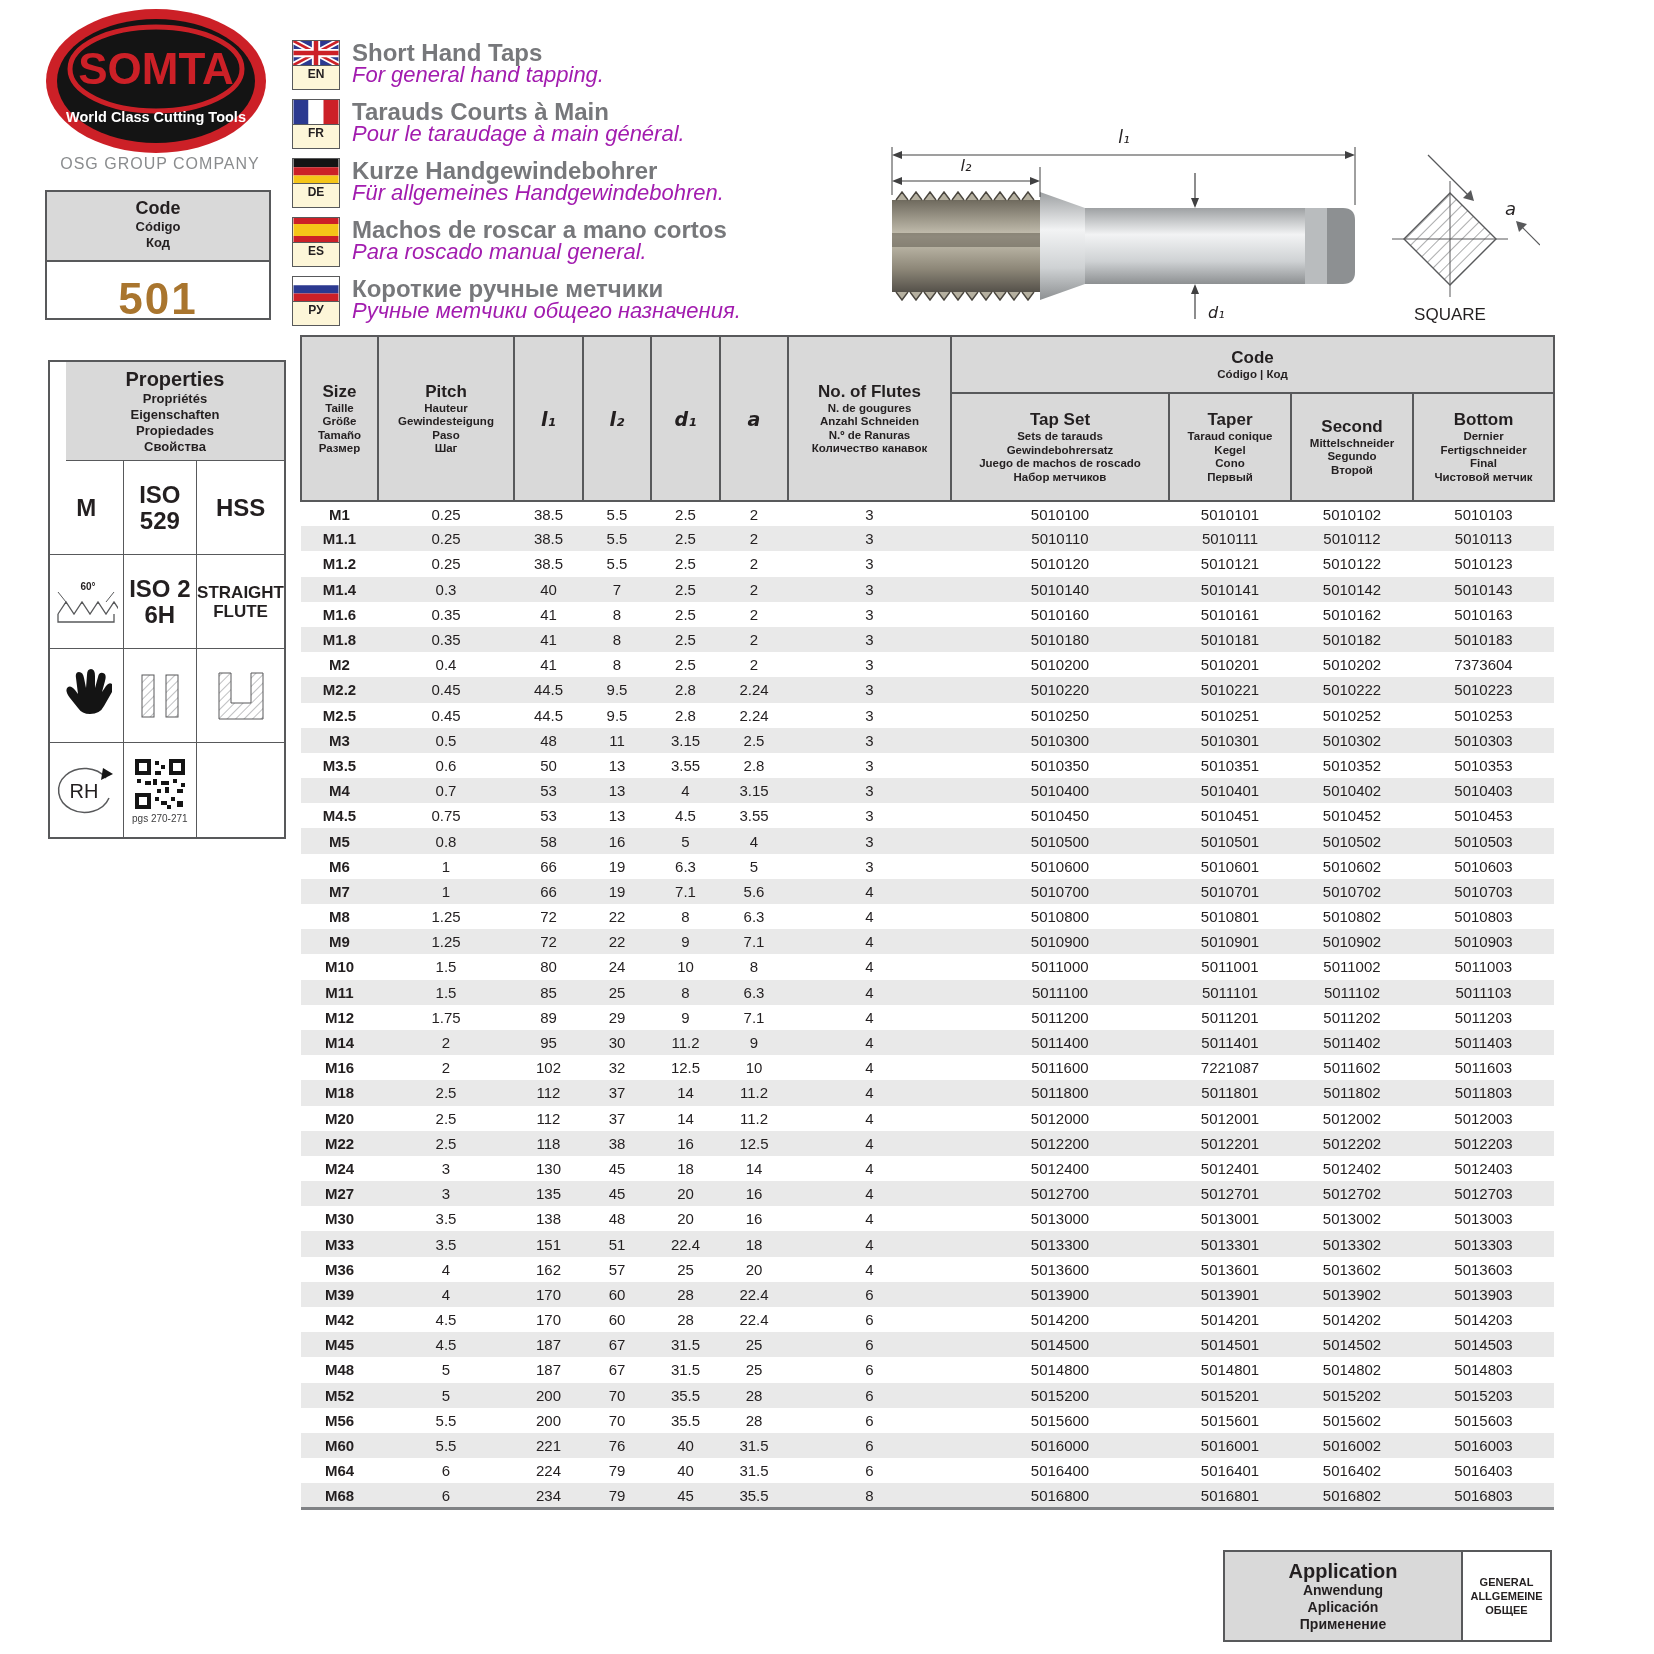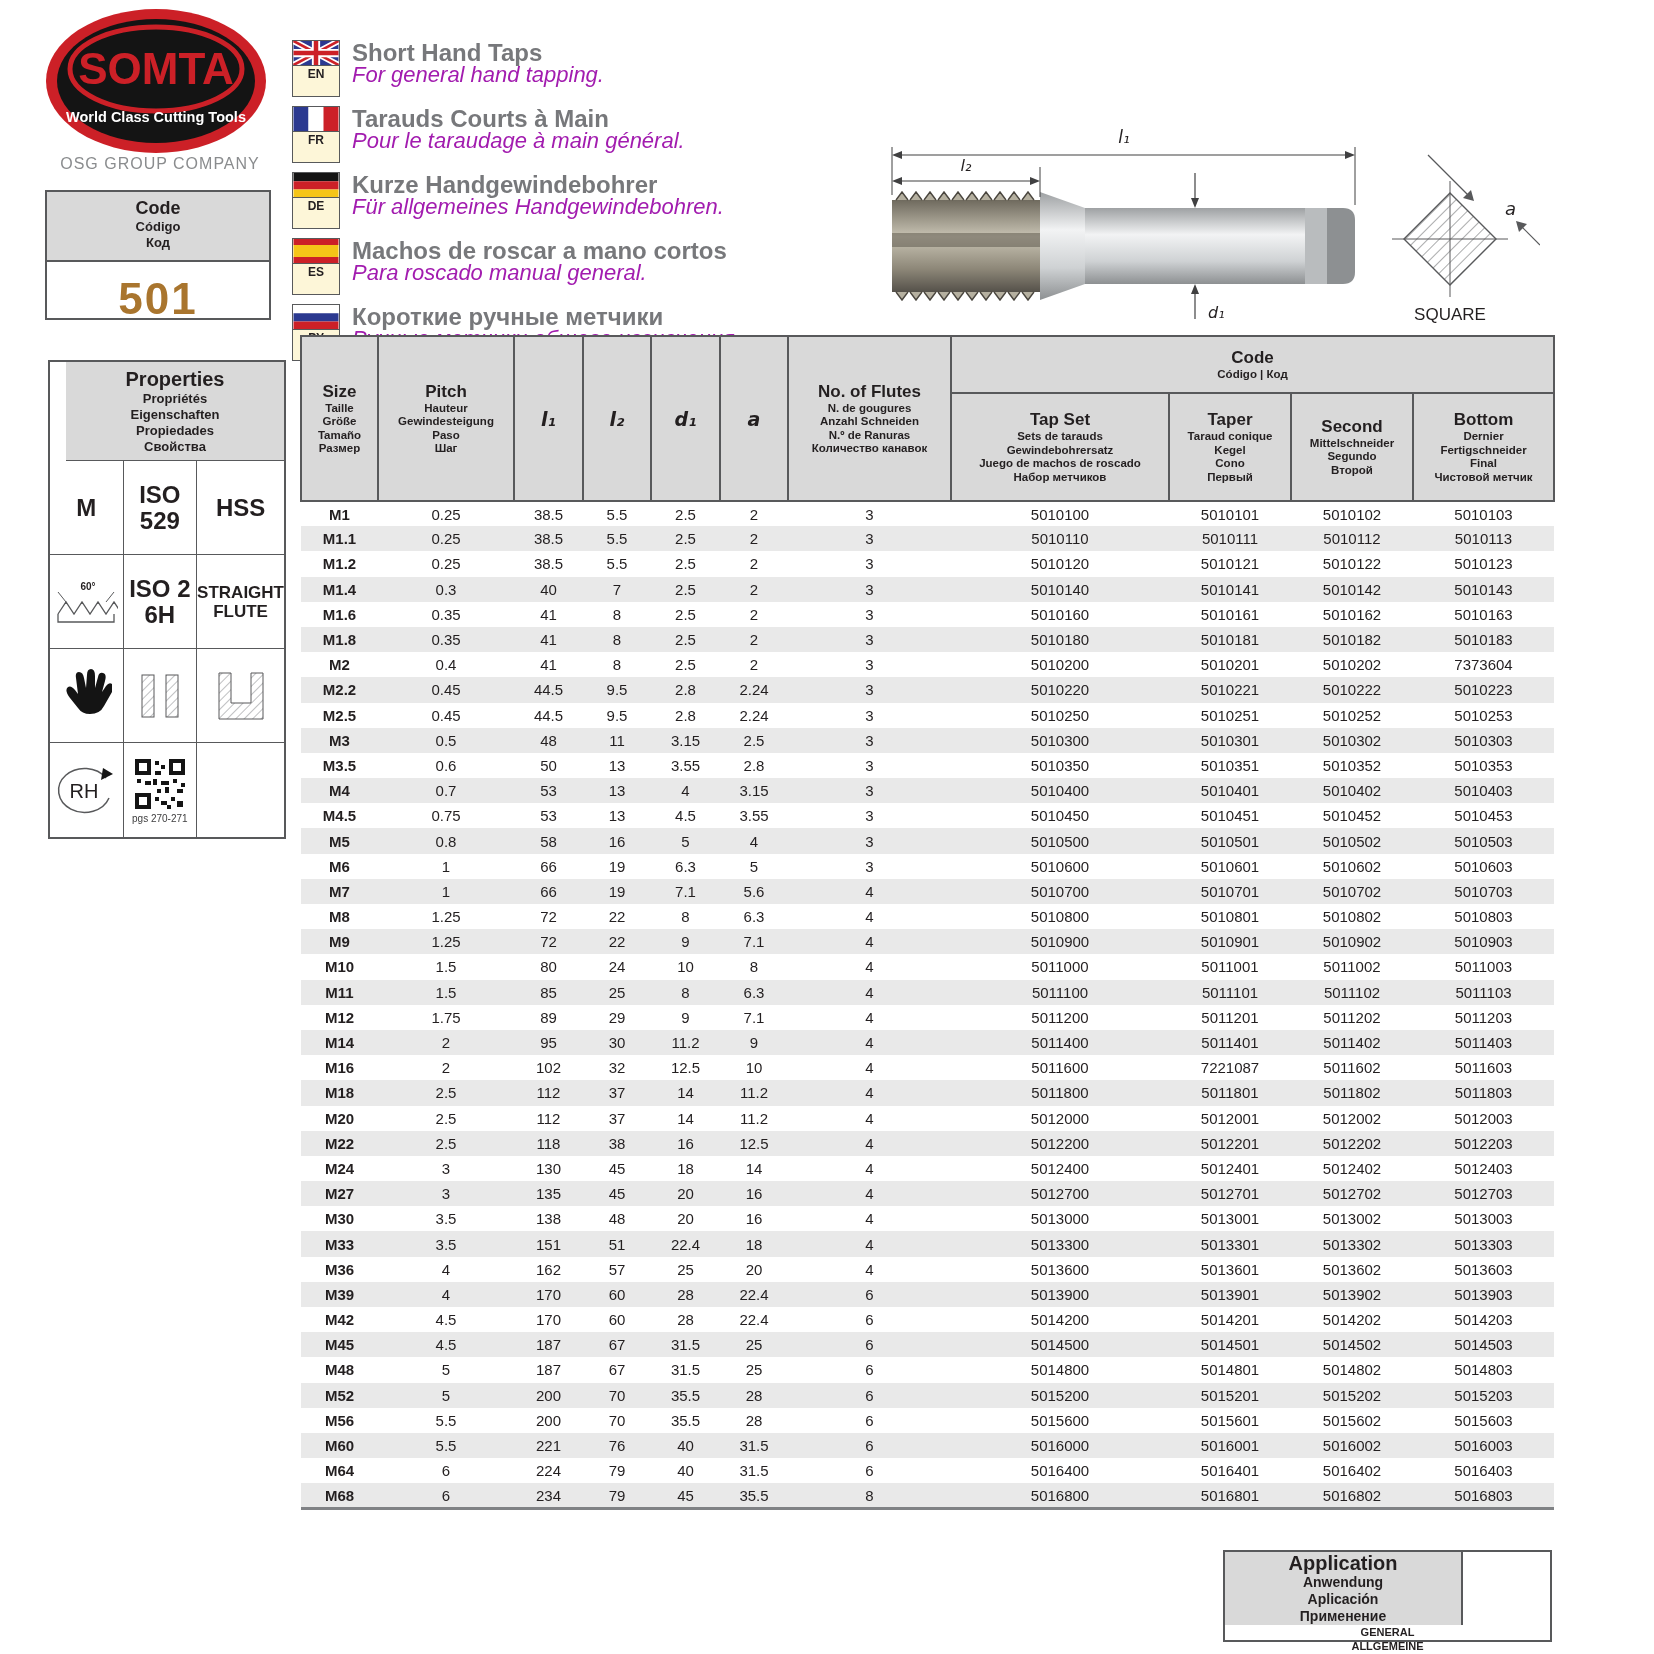--- a/index.html
+++ b/index.html
@@ -15,21 +15,21 @@
   .code-box .hd { height:70px; background:#d9d9d9; border-bottom:2px solid #58595b; text-align:center; padding-top:6px; }
   .code-box .hd .hl-main { font-size:18px; font-weight:bold; }
   .code-box .hd .hl-sub { font-size:13px; font-weight:bold; line-height:16px; }
   .code-value { text-align:center; font-size:44px; font-weight:bold; color:#a9752e; margin-top:12px; letter-spacing:2px; }
 
   
   .langs { position:absolute; left:292px; top:40px; width:560px; }
   .lang-item { display:flex; margin-bottom:9px; }
   .flag-block { width:48px; margin-right:12px; flex:0 0 48px; }
   .flag { width:48px; height:26px; border:1px solid #58595b; display:block; }
-  .flag-label { width:48px; height:31px; border:1px solid #58595b; border-top:none; background:#fdf6d8; font-size:12px; font-weight:bold; text-align:center; line-height:16px; color:#231f20; }
+  .flag-label { width:48px; height:24px; border:1px solid #58595b; border-top:none; background:#fdf6d8; font-size:12px; font-weight:bold; text-align:center; line-height:16px; color:#231f20; }
   .lang-text .t { font-size:24px; font-weight:bold; color:#77787b; line-height:25px; }
   .lang-text .s { font-size:22px; color:#a21caf; line-height:20px;font-style:italic; }
 
   
   .diagram { position:absolute; left:860px; top:105px; }
 
   
   .props { position:absolute; left:48px; top:360px; width:238px; border:2px solid #58595b; }
   .props .hd { background:#d9d9d9; border-bottom:1px solid #58595b; text-align:center; padding:6px 0 5px;margin-left:16px; }
   .props .hd .hl-main { font-size:20px; font-weight:bold; }
@@ -47,21 +47,21 @@
   .spec-table th { background:#d9d9d9; border:2px solid #58595b; vertical-align:middle; text-align:center; padding:2px 1px; }
   .spec-table .hl-main { font-size:17px; font-weight:bold; line-height:20px; }
   .spec-table .hl-sub { font-size:11.5px; font-weight:bold; line-height:13.5px; }
   .dim-head { font-size:19px; font-weight:bold; font-style:italic; font-family:"DejaVu Sans", sans-serif; }
   .spec-table td { height:25.2px; font-size:15px; text-align:center; vertical-align:middle; padding:0; white-space:nowrap; }
   .spec-table tbody tr:nth-child(even) td { background:#e9e9e9; }
   .spec-table td.size-col { font-weight:bold; }
   .spec-table tbody { border-bottom:3px solid #808285;margin-top:25px; }
 
   
-  .app-box { position:absolute; left:1223px; top:1550px; width:329px; height:92px; border:2px solid #58595b; display:flex;flex-direction:column; }
+  .app-box { position:absolute; left:1223px; top:1550px; width:329px; height:92px; border:2px solid #58595b; display:flex; }
   .app-left { width:238px; background:#d9d9d9; border-right:2px solid #58595b; display:flex; flex-direction:column; justify-content:center; text-align:center; }
   .app-left .hl-main { font-size:20px; font-weight:bold; line-height:22px; }
   .app-left .hl-sub { font-size:14px; font-weight:bold; line-height:17px; }
   .app-right { flex:1; display:flex; flex-direction:column; justify-content:center; text-align:center; }
   .app-right .hl-main, .app-right .hl-sub { font-size:11px; font-weight:bold; line-height:14px; }
 </style>
 </head>
 <body>
 
 <div class="logo-wrap">

